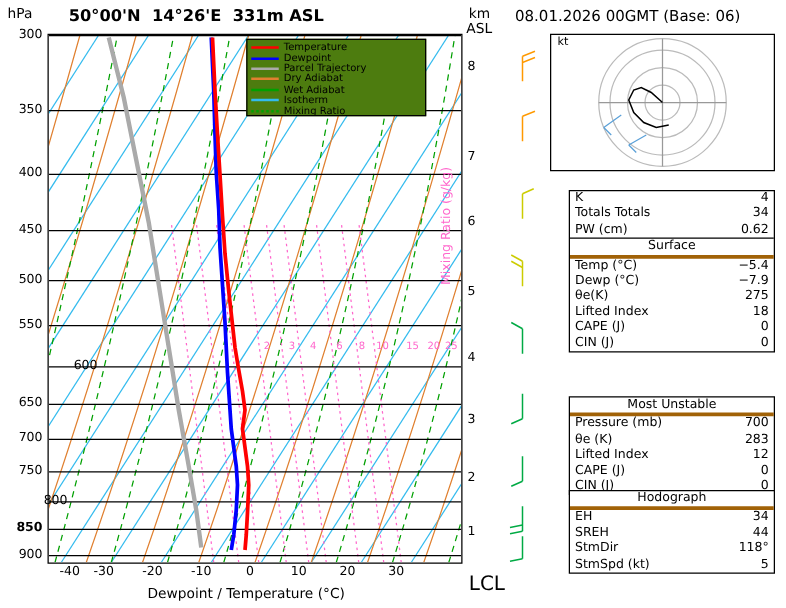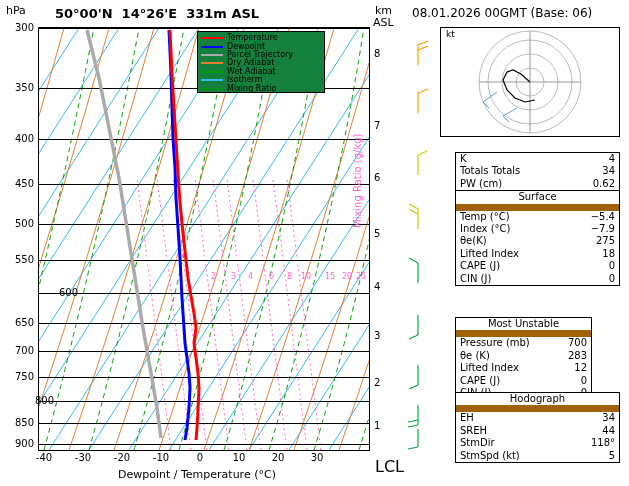--- a/index.html
+++ b/index.html
@@ -19,42 +19,42 @@
   #plot{left:38px;top:27px;width:332px;height:424px;border:1px solid #000;box-sizing:border-box;overflow:hidden;background:#fff;}
   #plotsvg{position:absolute;left:0;top:0;}
 
   .ylab{position:absolute;font-size:10px;color:#000;text-align:right;width:34px;left:0;}
   .xlab{position:absolute;font-size:10px;color:#000;text-align:center;width:40px;}
   .kmlab{position:absolute;font-size:10px;color:#000;left:374px;}
 
   .xaxis-title{left:118px;top:468px;font-size:11px;color:#000;}
 
   
-  #legend{left:196px;top:30px;width:128px;height:62px;background:#15803d;border:1px solid #000;box-sizing:border-box;padding:2px 3px;text-align:right;}
+  #legend{left:196px;top:30px;width:144px;height:62px;background:#4d7c0f;border:1px solid #000;box-sizing:border-box;padding:2px 3px;text-align:right;}
   .lg-row{display:flex;align-items:center;height:8.4px;}
   .lg-line{width:22px;height:0;border-top-width:2px;border-top-style:solid;margin-right:4px;}
   .lg-txt{font-size:8px;color:#000;line-height:8px;}
 
   
   .mixlab{position:absolute;left:352px;top:228px;font-size:10px;color:#ff66cc;transform:rotate(-90deg);transform-origin:0 0;white-space:nowrap;}
 
   .lcl{position:absolute;left:375px;top:437px;font-size:16px;color:#000;margin-top:20px;}
 
   
   #hodo{left:440px;top:27px;width:180px;height:110px;border:1px solid #000;box-sizing:border-box;background:#fff;}
   .kt{position:absolute;left:446px;top:29px;font-size:9px;color:#000;}
 
   
   .tbl{position:absolute;left:455px;border:1px solid #000;box-sizing:border-box;background:#fff;font-size:10px;color:#000;}
   .tbl .row{display:flex;justify-content:space-between;padding:0 4px;line-height:12.4px;height:12.4px;}
-  .tbl .ctr{text-align:center;line-height:12.4px;height:12.4px;border-top:1px solid #000;border-bottom:7px solid #a16207;}
+  .tbl .ctr{text-align:center;line-height:12.4px;height:12.4px;border-top:1px solid #000;border-bottom:3px solid #a16207;}
   .tbl .row .k{white-space:pre;}
   .tbl .row .v{white-space:pre;}
   #tbl1{top:152px;width:165px;}
-  #tbl2{top:317px;width:137px;}
+  #tbl2{top:317px;width:165px;}
   #tbl3{top:392px;width:165px;}
 
   .credit{left:452px;top:466px;font-size:11px;color:#000;font-weight:bold;}
 
   
   #barbs{left:404px;top:27px;width:34px;height:424px;}
 </style>
 </head>
 <body>
 
@@ -203,37 +203,37 @@
   <div class="ylab" style="top:82px;">350</div>
   <div class="ylab" style="top:133px;">400</div>
   <div class="ylab" style="top:178px;">450</div>
   <div class="ylab" style="top:218px;">500</div>
   <div class="ylab" style="top:254px;">550</div>
   <div class="ylab" style="top:287px;padding-left:44px;">600</div>
   <div class="ylab" style="top:317px;">650</div>
   <div class="ylab" style="top:345px;">700</div>
   <div class="ylab" style="top:371px;">750</div>
   <div class="ylab" style="top:395px;margin-left:20px;">800</div>
-  <div class="ylab" style="top:417px;">850</div>
+  <div class="ylab" style="top:417px;font-weight:bold;">850</div>
   <div class="ylab" style="top:438px;">900</div>
 
   <div class="abs kmlab" style="top:48px;">8</div>
   <div class="abs kmlab" style="top:120px;">7</div>
   <div class="abs kmlab" style="top:172px;">6</div>
   <div class="abs kmlab" style="top:228px;">5</div>
   <div class="abs kmlab" style="top:281px;">4</div>
   <div class="abs kmlab" style="top:330px;">3</div>
   <div class="abs kmlab" style="top:377px;">2</div>
   <div class="abs kmlab" style="top:420px;">1</div>
 
   <div class="lcl">LCL</div>
 
   <div class="mixlab">Mixing Ratio (g/kg)</div>
 
-  <div class="xlab" style="left:24px;top:452px;">-40</div>
+  <div class="xlab" style="left:24px;top:452px;text-align:right;">-40</div>
   <div class="xlab" style="left:63px;top:452px;">-30</div>
   <div class="xlab" style="left:102px;top:452px;">-20</div>
   <div class="xlab" style="left:141px;top:452px;">-10</div>
   <div class="xlab" style="left:180px;top:452px;">0</div>
   <div class="xlab" style="left:219px;top:452px;">10</div>
   <div class="xlab" style="left:258px;top:452px;">20</div>
   <div class="xlab" style="left:297px;top:452px;">30</div>
 
   <div class="abs t xaxis-title">Dewpoint / Temperature (°C)</div>
 
@@ -318,21 +318,21 @@
     <div class="row">
       <span class="k">PW (cm)</span>
       <span class="v">0.62</span>
     </div>
     <div class="ctr">Surface</div>
     <div class="row">
       <span class="k">Temp (°C)</span>
       <span class="v">−5.4</span>
     </div>
     <div class="row">
-      <span class="k">Index (°C)</span>
+      <span class="k">Dewp (°C)</span>
       <span class="v">−7.9</span>
     </div>
     <div class="row">
       <span class="k">θe(K)</span>
       <span class="v">275</span>
     </div>
     <div class="row">
       <span class="k">Lifted Index</span>
       <span class="v">18</span>
     </div>

